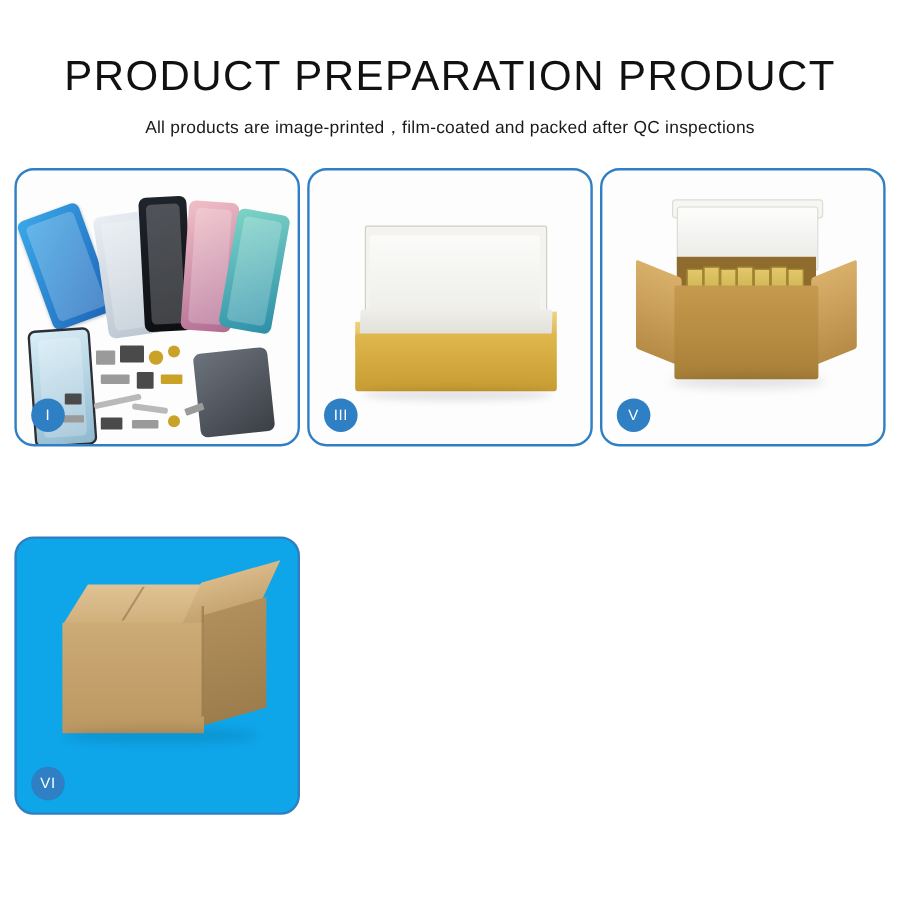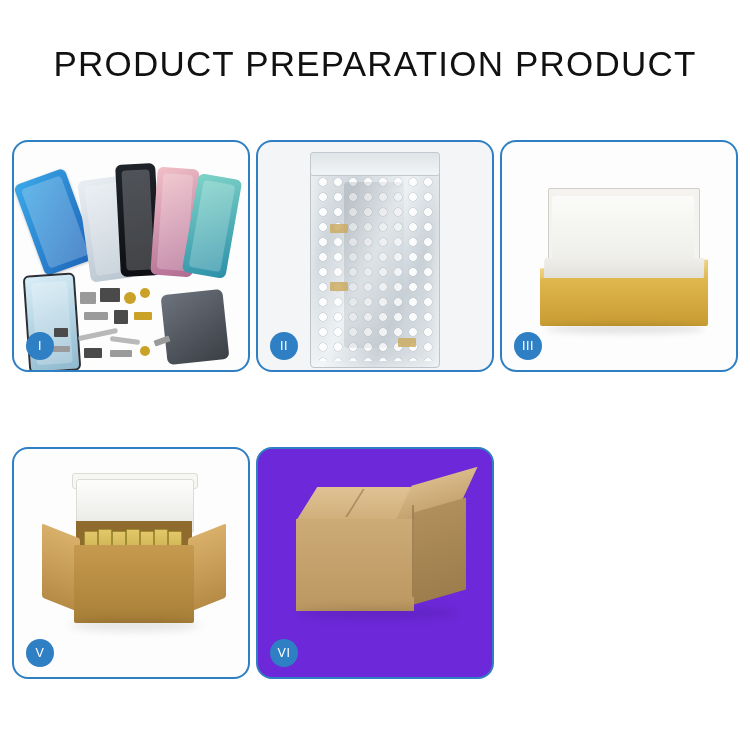--- a/index.html
+++ b/index.html
@@ -125,34 +125,35 @@
   .b5body{position:absolute;left:60px;top:96px;width:120px;height:78px;background:linear-gradient(180deg,#c69a4e,#a87f38);border-radius:2px;}
   .b5flapL{position:absolute;left:28px;top:82px;width:38px;height:74px;background:linear-gradient(180deg,#d9b06a,#b68b45);transform:skewY(22deg);border-radius:2px;}
   .b5flapR{position:absolute;left:174px;top:82px;width:38px;height:74px;background:linear-gradient(180deg,#d9b06a,#b68b45);transform:skewY(-22deg);border-radius:2px;}
   .b5inner{position:absolute;left:62px;top:72px;width:116px;height:34px;background:#8f6c2e;}
   .foam{position:absolute;left:62px;top:30px;width:116px;height:52px;background:linear-gradient(180deg,#fdfdfc,#e7e7e3);border:1px solid #dcdcd6;border-radius:3px;}
   .foamlid{position:absolute;left:58px;top:24px;width:124px;height:14px;background:#f6f6f3;border:1px solid #dddcd6;border-radius:3px;}
   .gold{position:absolute;background:linear-gradient(180deg,#e3c76a,#bca33f);border:1px solid #a28c33;border-radius:1px;}
   .b5shadow{position:absolute;left:56px;top:170px;width:130px;height:12px;background:rgba(0,0,0,.10);filter:blur(4px);border-radius:50%;}
 
   
-  .c6{background:#6d28d9;text-align:center;}
+  .c6{background:#0ea5e9;text-align:center;}
   .c6front{position:absolute;left:38px;top:70px;width:118px;height:92px;background:linear-gradient(180deg,#cdab76,#bb9761);}
   .c6side{position:absolute;left:156px;top:56px;width:52px;height:92px;background:linear-gradient(180deg,#b08f5c,#9d7d4c);transform:skewY(-16deg);}
   .c6top{position:absolute;left:38px;top:38px;width:118px;height:34px;background:linear-gradient(180deg,#e0c295,#cfae79);transform:skewX(-32deg);transform-origin:bottom left;}
   .c6top2{position:absolute;left:144px;top:30px;width:66px;height:36px;background:linear-gradient(180deg,#d8b987,#c2a06e);transform:skewY(-16deg) skewX(-28deg);}
   .c6seam{position:absolute;background:rgba(120,90,50,.45);}
   .c6shadow{position:absolute;left:40px;top:158px;width:160px;height:12px;background:rgba(0,0,0,.10);filter:blur(4px);border-radius:50%;}
 </style>
 </head>
 <body>
 
 <div class="page">
 
   <h1 class="title">PRODUCT PREPARATION PRODUCT</h1>
+  <p class="subtitle">All products are image-printed，film-coated and packed after QC inspections</p>
 
   <div class="grid">
 
     <div class="cell c1">
       <div class="art">
         <div class="ph ph1">
             <div class="scr"></div>
           </div>
         <div class="ph ph2">
             <div class="scr"></div>
@@ -182,31 +183,20 @@
         <div class="chip chipd" style="left:70px;top:206px;width:18px;height:10px;"></div>
         <div class="chip" style="left:96px;top:208px;width:22px;height:7px;"></div>
         <div class="chip chipy" style="left:126px;top:204px;width:10px;height:10px;border-radius:50%;"></div>
         <div class="chip" style="left:140px;top:196px;width:16px;height:6px;transform:rotate(-20deg);"></div>
         <div class="chip chipd" style="left:40px;top:186px;width:14px;height:9px;"></div>
         <div class="chip" style="left:36px;top:204px;width:20px;height:6px;"></div>
       </div>
       <div class="badge">I</div>
     </div>
 
-    <div class="cell c2">
-      <div class="art">
-        <div class="bag"></div>
-        <div class="bagtop"></div>
-        <div class="bagmid"></div>
-        <div class="tape" style="top:82px;"></div>
-        <div class="tape" style="top:140px;"></div>
-        <div class="tape" style="top:196px;left:140px;"></div>
-      </div>
-      <div class="badge">II</div>
-    </div>
 
     <div class="cell c3">
       <div class="art">
         <div class="bx3back"></div>
         <div class="bx3foam"></div>
         <div class="bx3side"></div>
         <div class="bx3grey"></div>
         <div class="bx3lid"></div>
         <div class="bx3front"></div>
         <div class="bx3shadow"></div>

